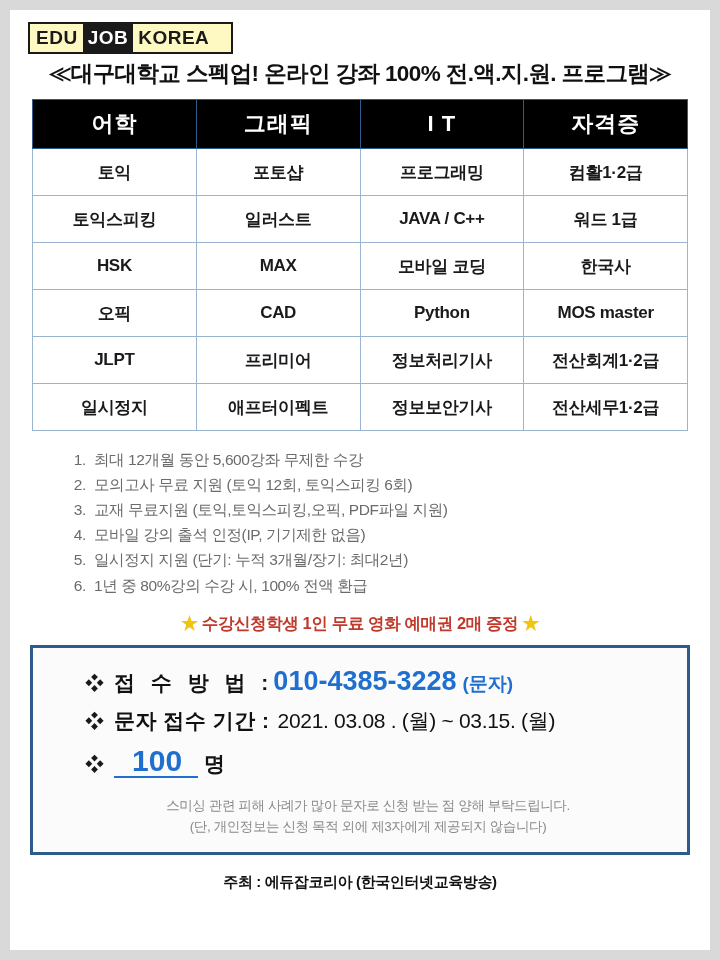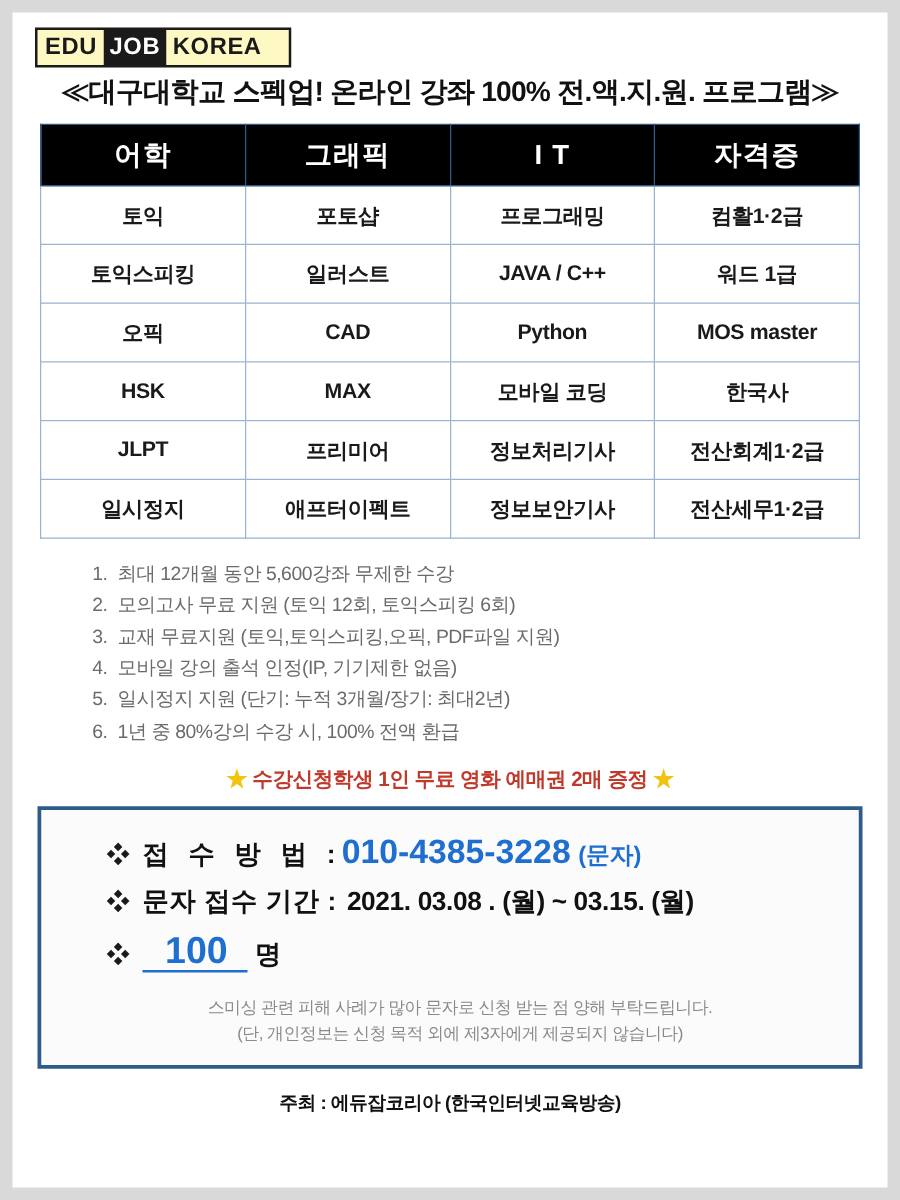--- a/index.html
+++ b/index.html
@@ -140,21 +140,21 @@
   .apply-label {
     font-size: 21px;
     font-weight: bold;
     color: #111111;
     letter-spacing: 0.5px;
     white-space: nowrap;
   }
   .apply-label.spaced { letter-spacing: 5px; }
   .apply-value {
     font-size: 21px;
-    font-weight: bold;
+    font-weight: normal;
     color: #111111;
     letter-spacing: -0.3px;
   }
   .phone {
     font-size: 27px;
     font-weight: bold;
     color: #1f6fd0;
     letter-spacing: 0px;
   }
   .phone-note {
@@ -232,30 +232,30 @@
           <td>프로그래밍</td>
           <td>컴활1·2급</td>
         </tr>
         <tr>
           <td>토익스피킹</td>
           <td>일러스트</td>
           <td>JAVA / C++</td>
           <td>워드 1급</td>
         </tr>
         <tr>
+          <td>HSK</td>
+          <td>MAX</td>
+          <td>모바일 코딩</td>
+          <td>한국사</td>
+        </tr>
+        <tr>
           <td>오픽</td>
           <td>CAD</td>
           <td>Python</td>
           <td>MOS master</td>
-        </tr>
-        <tr>
-          <td>HSK</td>
-          <td>MAX</td>
-          <td>모바일 코딩</td>
-          <td>한국사</td>
         </tr>
         <tr>
           <td>JLPT</td>
           <td>프리미어</td>
           <td>정보처리기사</td>
           <td>전산회계1·2급</td>
         </tr>
         <tr>
           <td>일시정지</td>
           <td>애프터이펙트</td>

